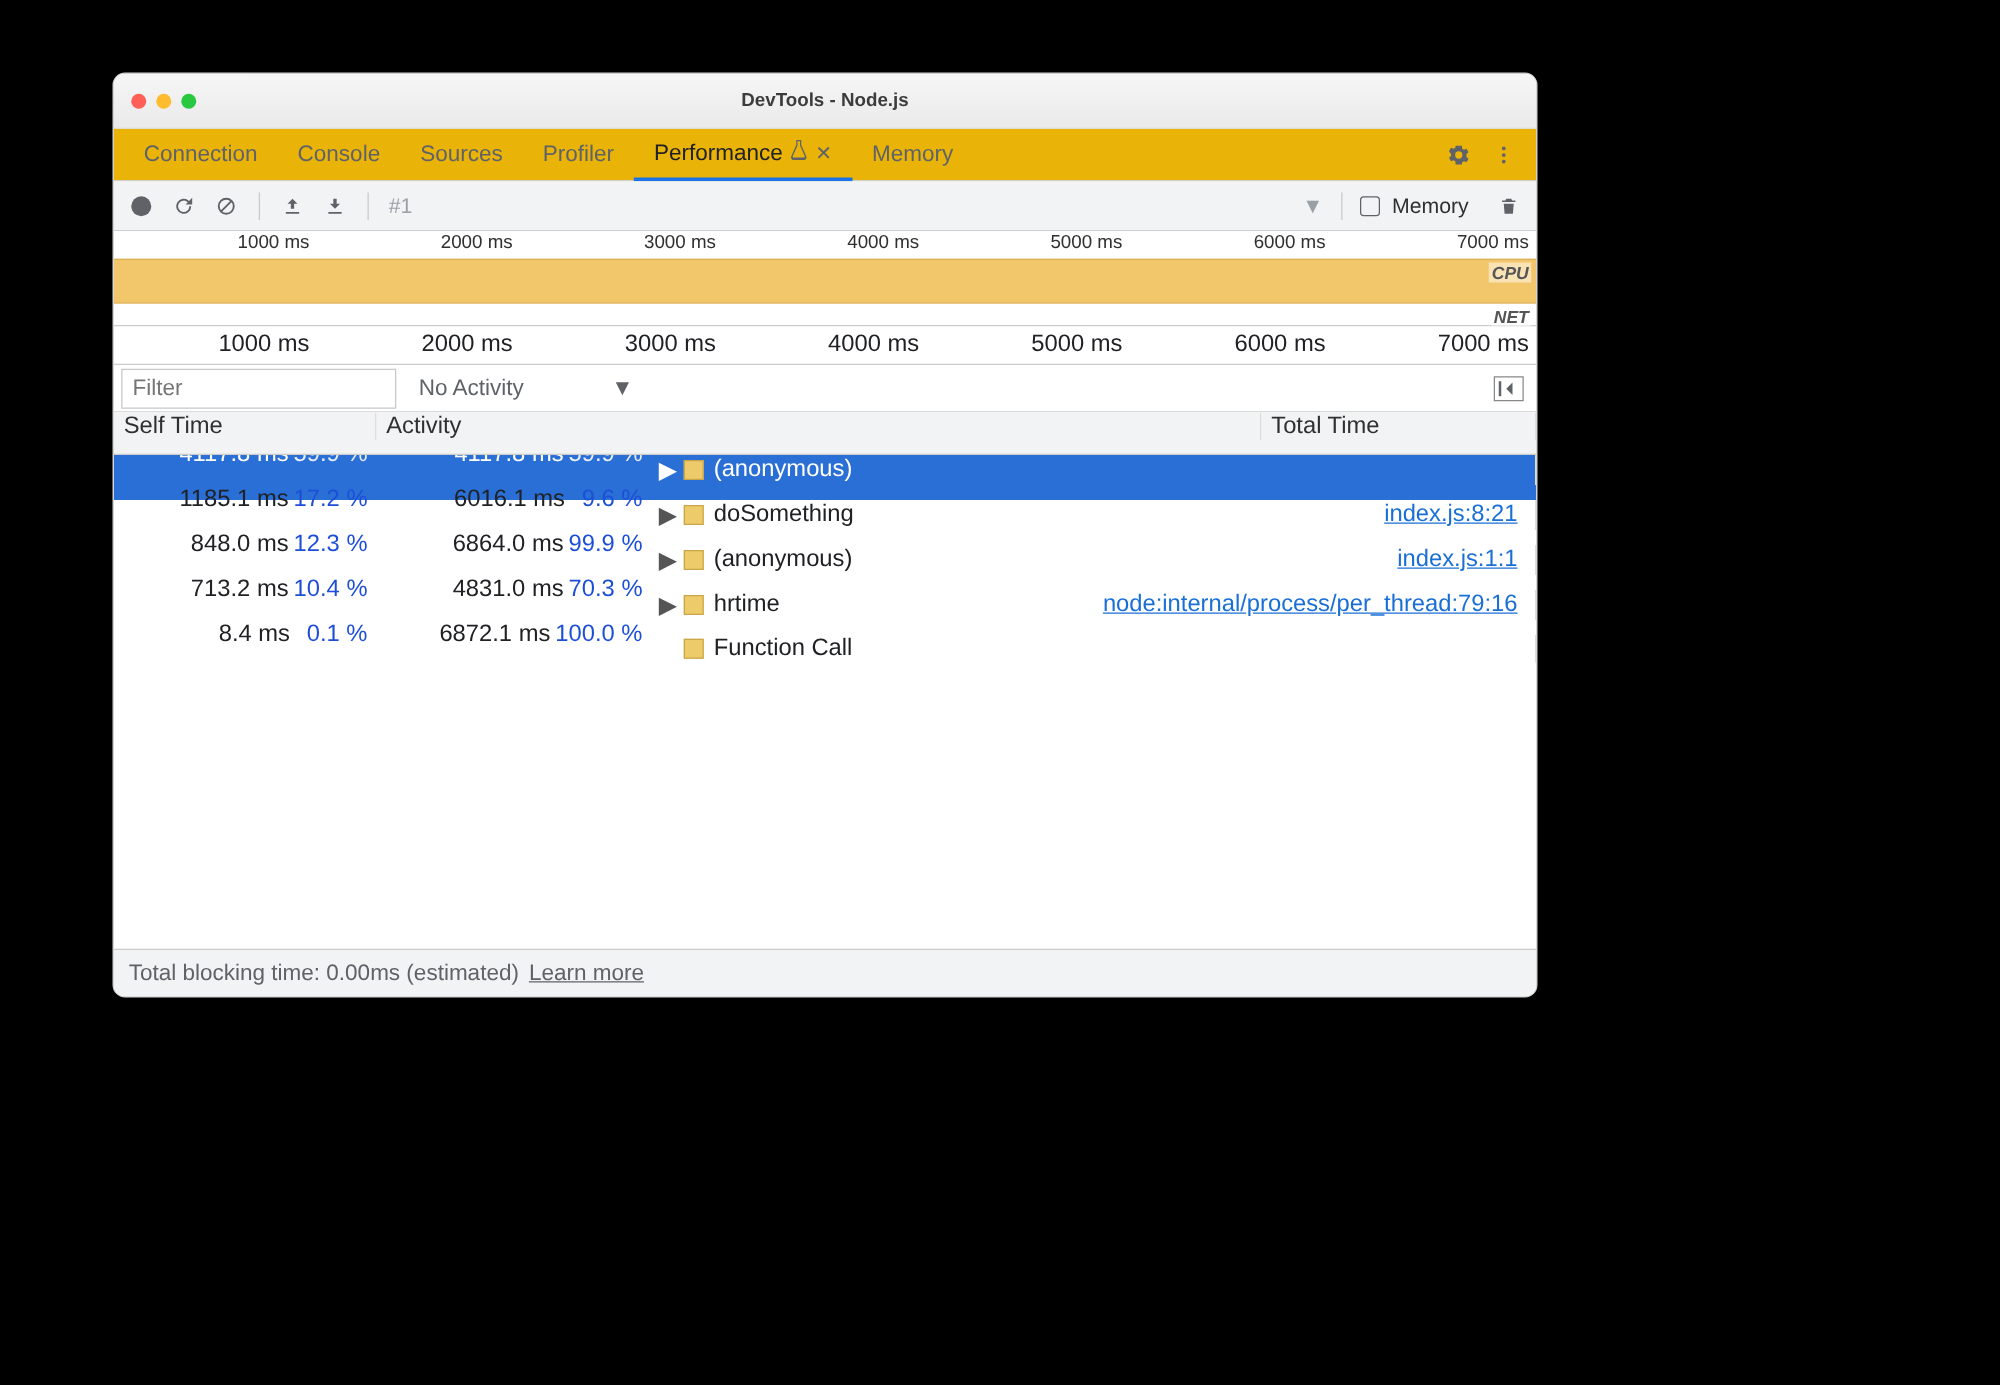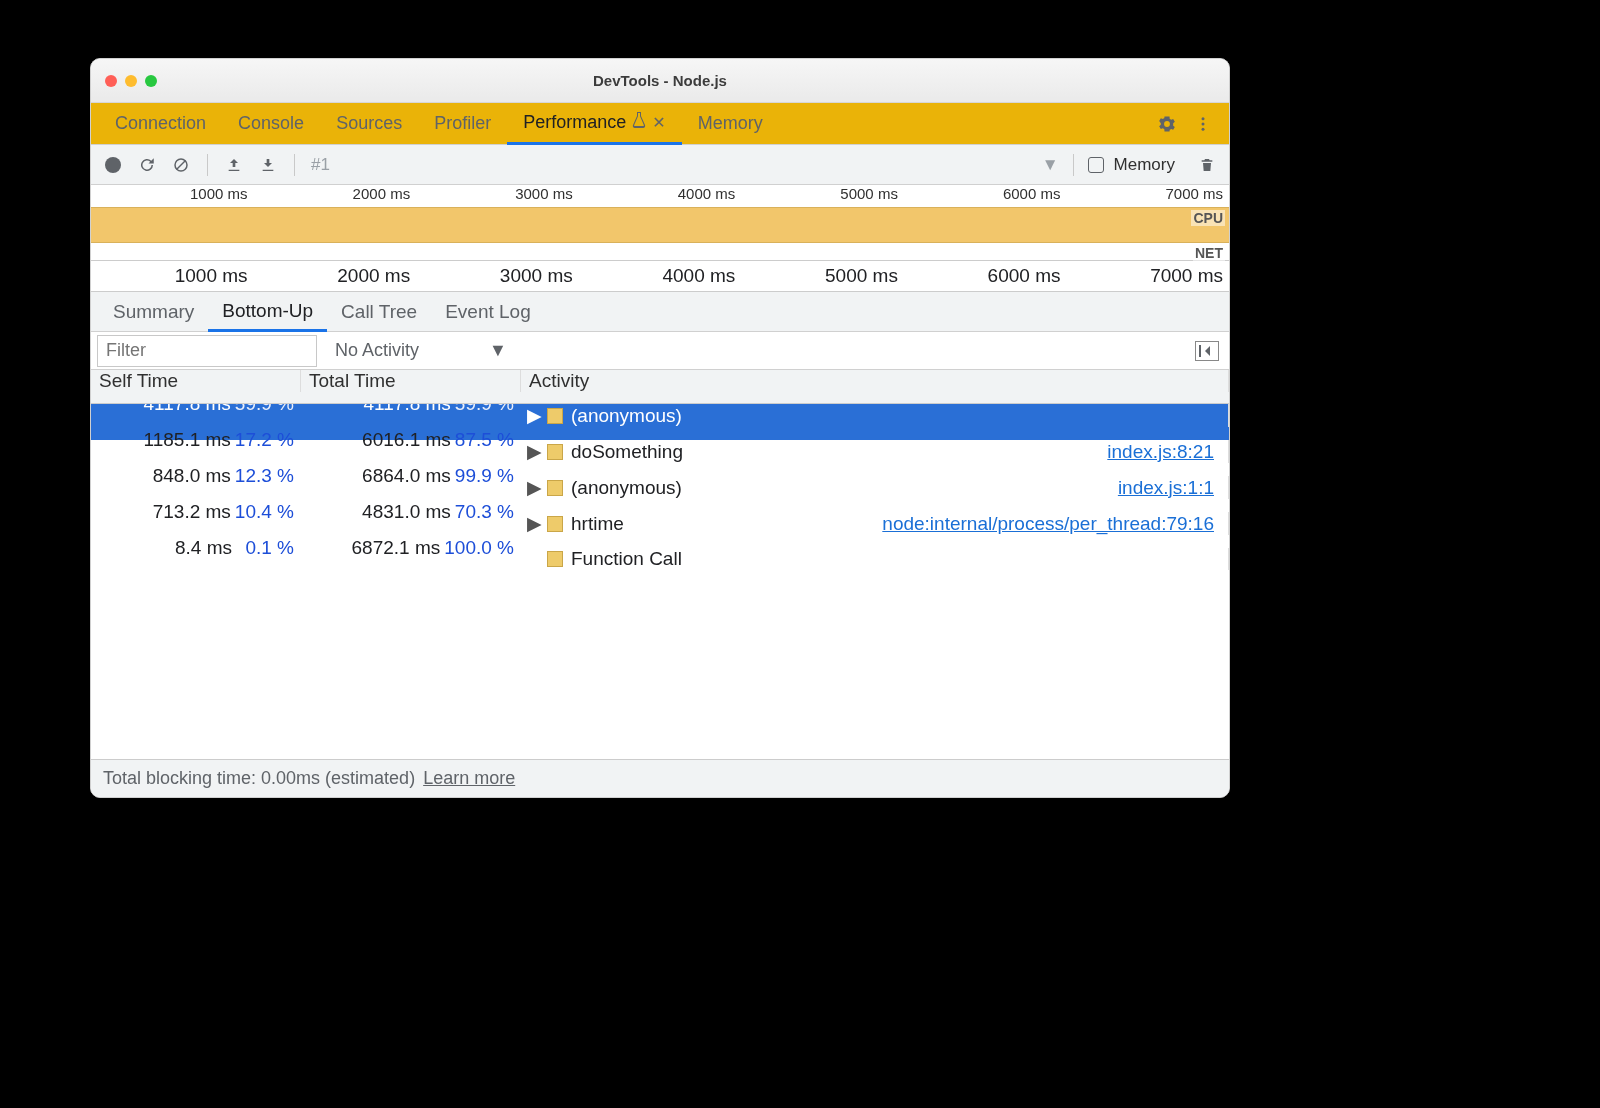--- a/index.html
+++ b/index.html
@@ -72,21 +72,21 @@
   }
   .toolbar .dropdown-caret { color:#9aa0a6; }
   .toolbar .chk { width:16px; height:16px; border:1.5px solid #5f6368; border-radius:3px; display:inline-block;}
   .toolbar .memlabel { color:#303030; }
 
   
   .overview { border-bottom:1px solid #ccc; font-size:16px; background:#fff;}
   .ovticks { position:relative; display:flex; height:22px;}
   .ovticks div { flex:1; text-align:right; padding-right:6px; color:#303030; font-size:15px;}
   .ovband { height:36px; background:#f2c66b; border-top:1px solid #d9b15a; border-bottom:1px solid #d9b15a; position:relative;}
-  .ovlabel { position:absolute; right:4px; top:2px; font-size:14px; font-weight:700; color:#555; background:rgba(255,255,255,0.5); padding:0 2px;}
+  .ovlabel { position:absolute; right:4px; top:2px; font-size:14px; font-weight:700; color:#555; background:rgba(255,255,255,0.5); padding:0 2px;font-style:italic;}
   .ovnet { height:18px; background:#fff; border-bottom:1px solid #ccc; position:relative;}
   .timeline { position:relative; display:flex; height:30px; align-items:center;}
   .timeline div { flex:1; text-align:right; padding-right:6px; color:#202124; font-size:19px;}
 
   
   .subtabs { display:flex; align-items:center; height:40px; background:#f1f3f4; padding:0 8px; font-size:19px; color:#5f6368; border-bottom:1px solid #d0d0d0;}
   .subtabs .stab { padding:0 14px; height:100%; display:flex; align-items:center; cursor:pointer;}
   .subtabs .stab.active { color:#202124; border-bottom:3px solid #1a73e8; margin-bottom:-1px; font-weight:500;}
 
   
@@ -241,34 +241,20 @@
       <div>1000 ms</div>
       <div>2000 ms</div>
       <div>3000 ms</div>
       <div>4000 ms</div>
       <div>5000 ms</div>
       <div>6000 ms</div>
       <div>7000 ms</div>
     </div>
   </div>
 
-  <div class="subtabs">
-    <div class="stab">
-        <span>Summary</span>
-      </div>
-    <div class="stab active">
-        <span>Bottom-Up</span>
-      </div>
-    <div class="stab">
-        <span>Call Tree</span>
-      </div>
-    <div class="stab">
-        <span>Event Log</span>
-      </div>
-  </div>
 
   <div class="filterrow">
     <input placeholder="Filter" style="">
     <div class="group">
       <span>No Activity</span>
       <span>▼</span>
     </div>
     <div class="spacer"></div>
     <div class="paneltoggle">
       <svg width="22" height="18" viewBox="0 0 22 18">
@@ -276,25 +262,25 @@
           <rect x="3" y="3" width="2" height="12" fill="#5f6368"></rect>
         </svg>
     </div>
   </div>
 
   <div class="tbl">
     <div class="thead">
       <div class="col c-self">
           <span>Self Time</span>
         </div>
+      <div class="col c-activity">
+          <span>Activity</span>
+        </div>
       <div class="col c-total">
           <span>Total Time</span>
-        </div>
-      <div class="col c-activity">
-          <span>Activity</span>
         </div>
     </div>
     <div class="tbody" id="tbody">
         <div class="trow sel">
           <div class="col c-self">
             <div class="numcell">
       <div class="barfill" style="width:59.9%"></div>
       <div class="txt">
                 <span class="ms">4117.8 ms</span>
                 <span class="pct">59.9 %</span>
@@ -328,21 +314,21 @@
                 <span class="ms">1185.1 ms</span>
                 <span class="pct">17.2 %</span>
               </div>
     </div>
           </div>
           <div class="col c-total">
             <div class="numcell">
       <div class="barfill" style="width:87.5%"></div>
       <div class="txt">
                 <span class="ms">6016.1 ms</span>
-                <span class="pct">87.5 %</span>
+                <span class="pct">9.6 %</span>
               </div>
     </div>
           </div>
           <div class="col c-activity">
        <div class="act">
          <span class="disclosure">▶</span>
          <span class="swatch"></span>
          <span class="name">doSomething</span>
          <span class="spacer"></span>
          <span class="src">index.js:8:21</span>

